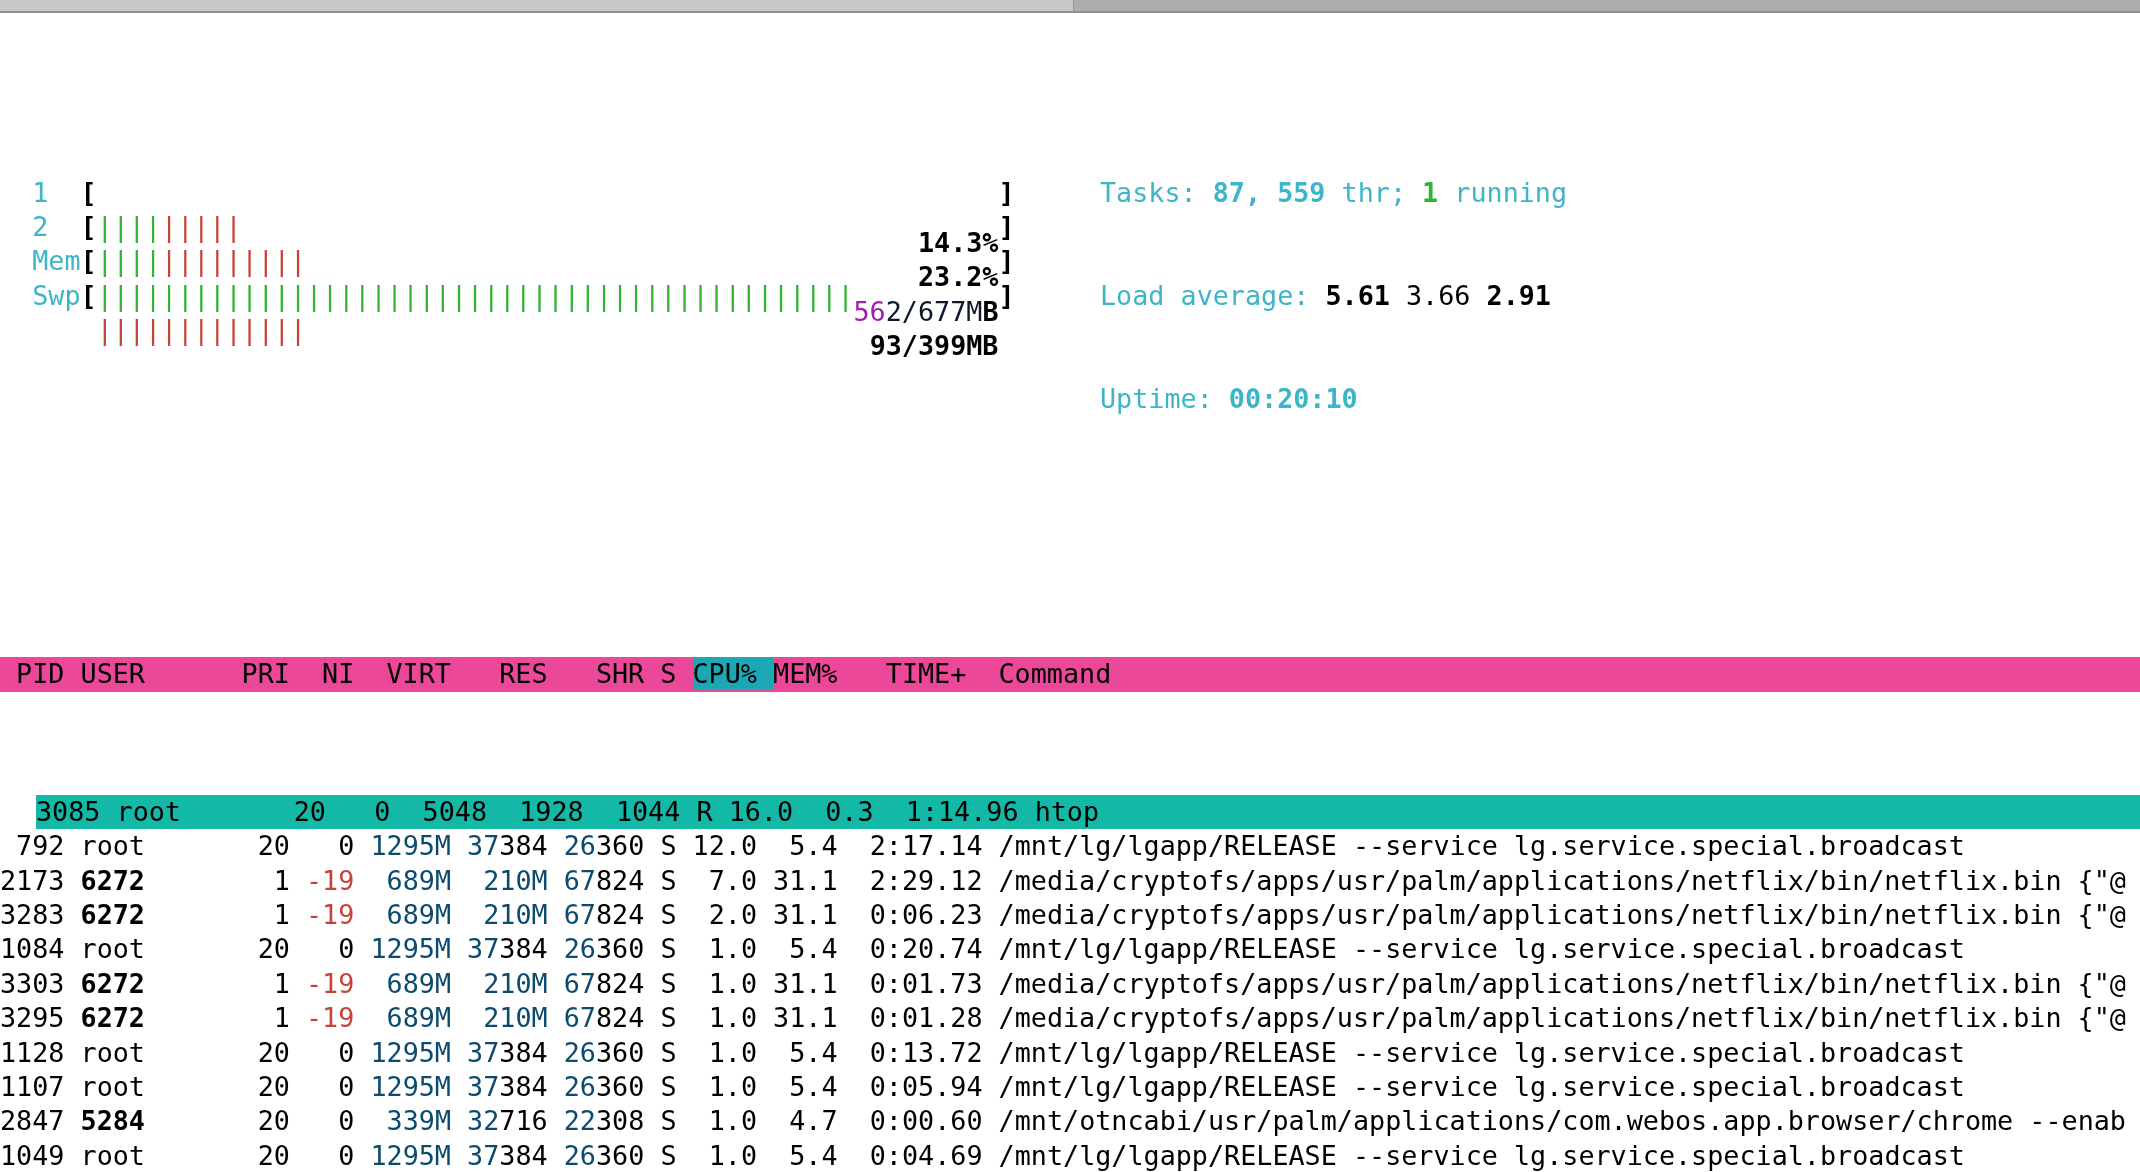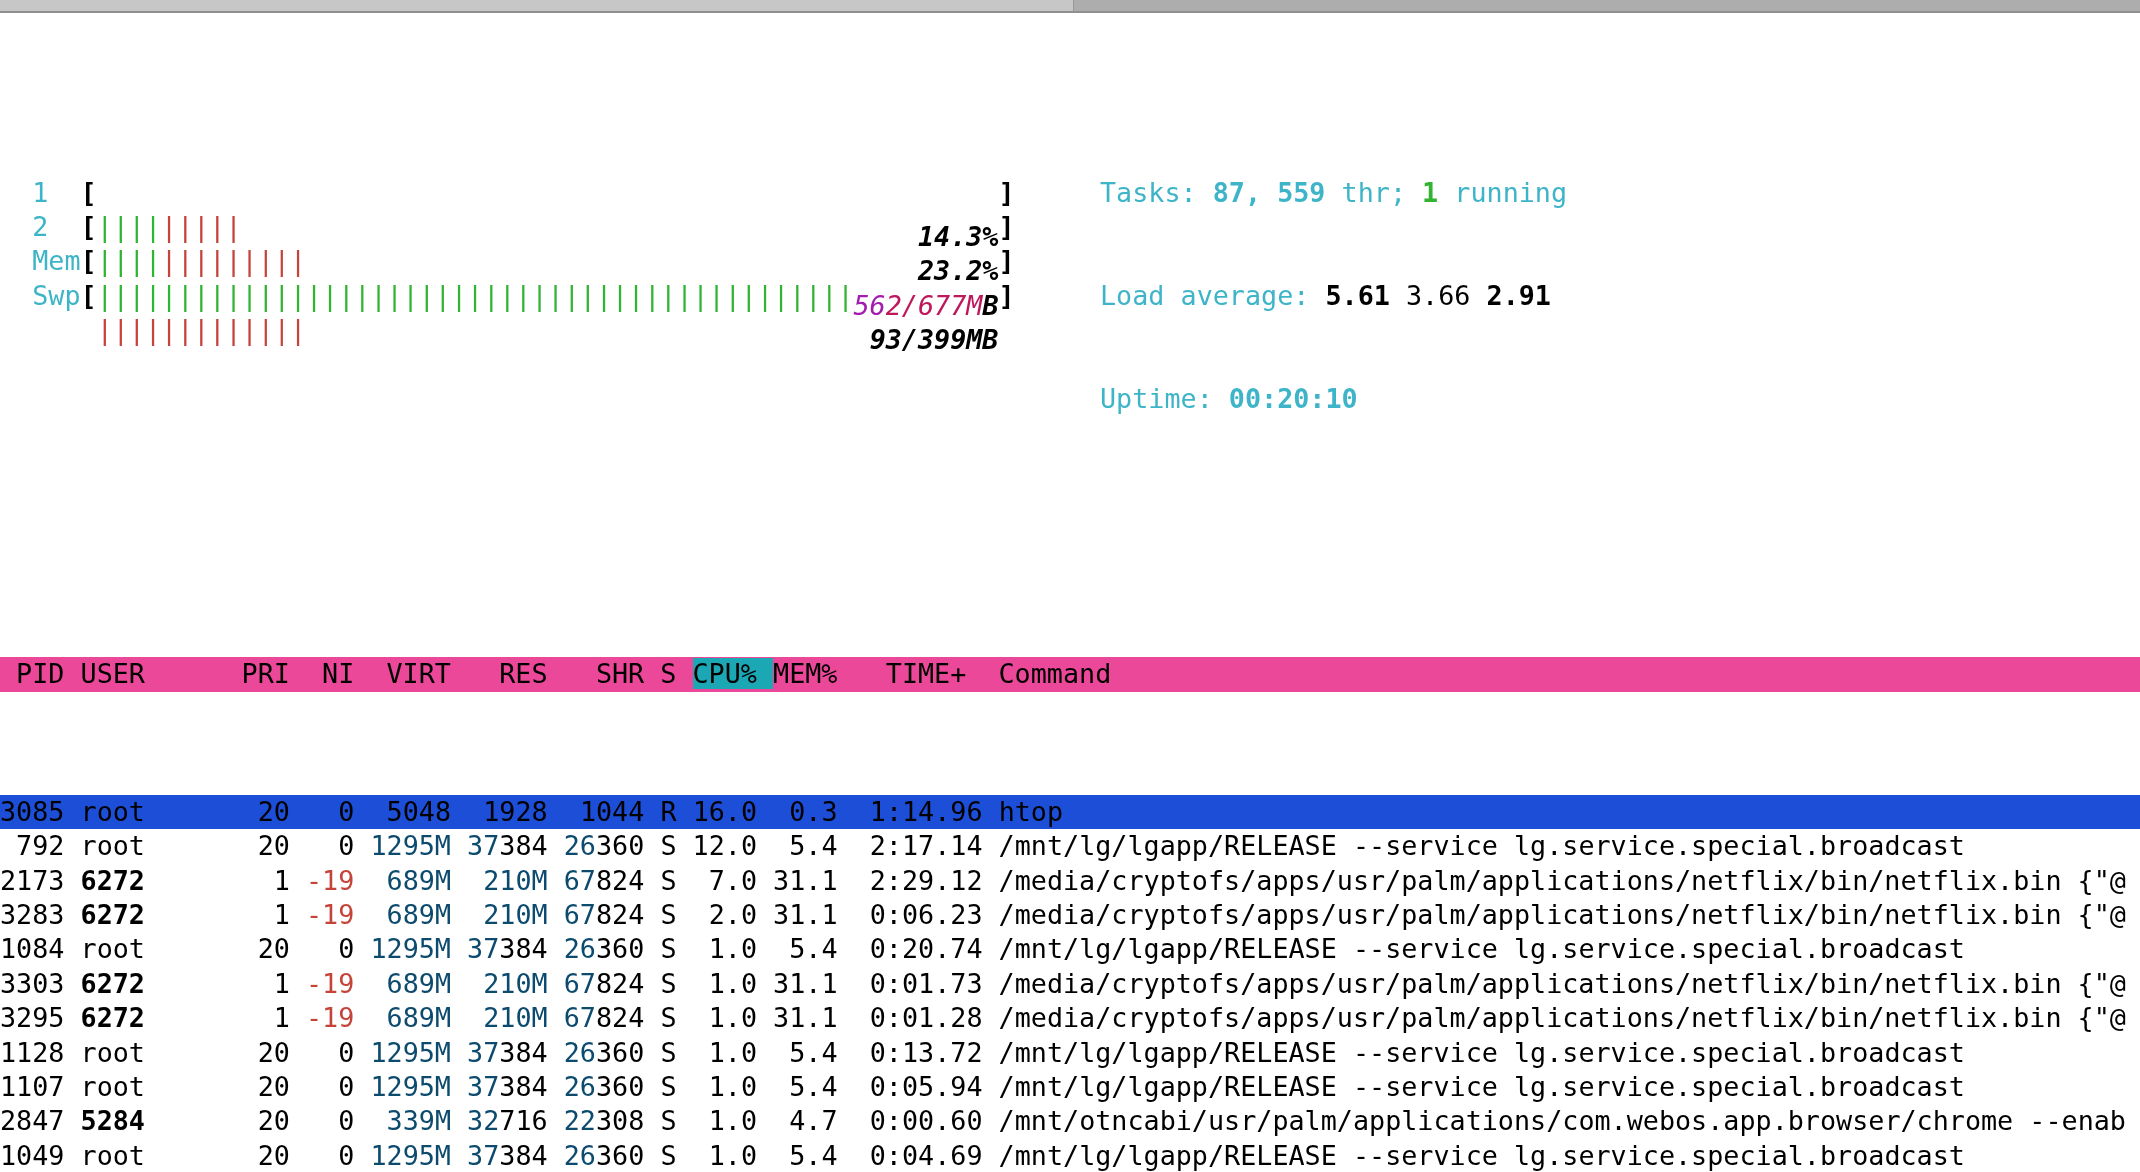--- a/index.html
+++ b/index.html
@@ -15,35 +15,35 @@
   .line{height:34.4px;}
   .gapline{height:34.4px;}
   
   .k{color:#000;}
   .c{color:#0c4a6e;}
   .cy{color:#3db4c8;}
   .r{color:#c5443a;}
   .g{color:#32b332;}
   .gr{color:#32b332;}
   .pu{color:#a21caf;}
-  .ol{color:#be185d;}
+  .ol{color:#0f172a;}
   .bold{font-weight:bold;}
   .bk{font-weight:bold;color:#000;}
   
   .meters{position:relative;}
   .m-pad{display:inline-block;width:2ch;}
   .m-label{display:inline-block;width:3ch;color:#3db4c8;}
   .m-inner{display:inline-block;width:56ch;position:relative;vertical-align:bottom;}
   .m-bars{position:absolute;left:0;top:0;}
-  .m-val{position:absolute;right:0;top:10px;font-style:italic;}
+  .m-val{position:absolute;right:0;top:16px;}
   .summary{position:absolute;left:1100px;top:0;}
   
   .header{background:#ec4899;color:#000;}
   .sortcol{background:#1ba7b4;}
-  .row.sel{background:#1d4ed8;}
+  .row.sel{background:#14b8a6;margin-left:36px;}
   .row.sel .c,.row.sel .r{color:#000;}
 </style>
 </head>
 <body>
 
 <div class="app">
   <div class="chrome">
     <div class="chrome-left"></div>
     <div class="chrome-right"></div>
   </div>

